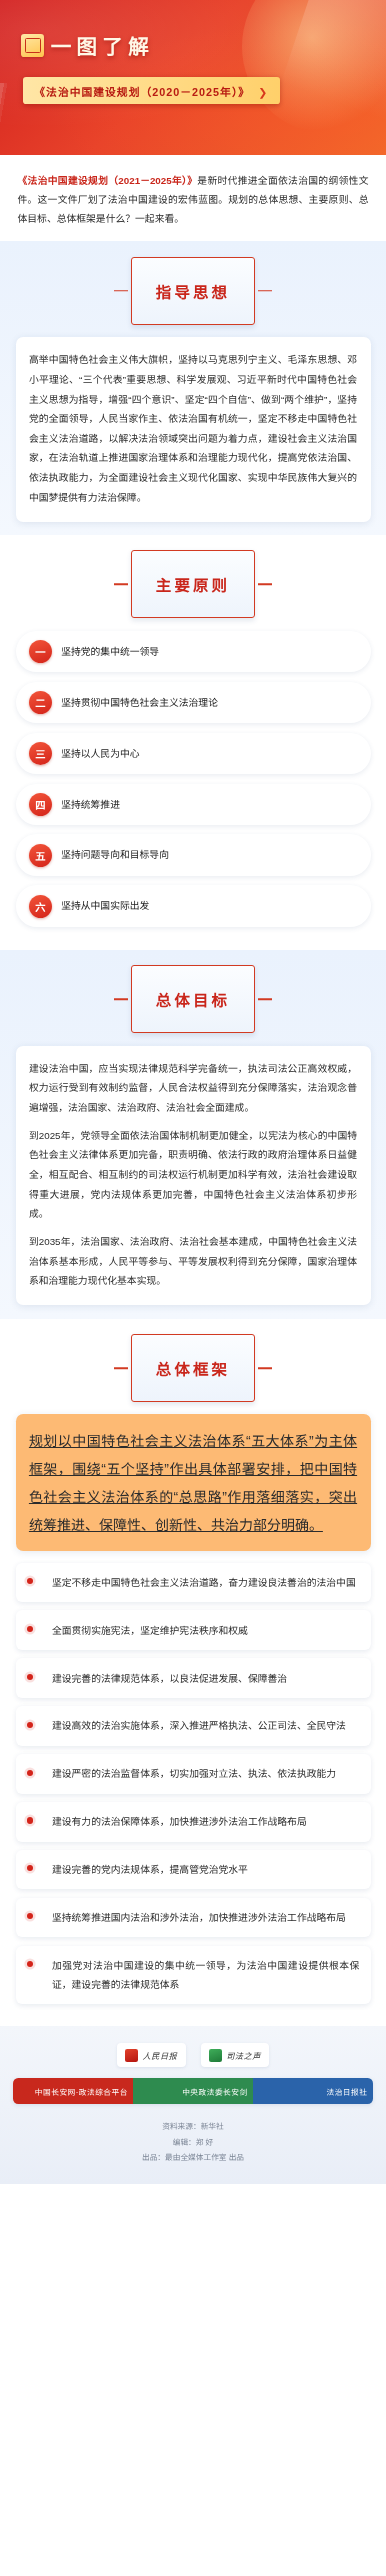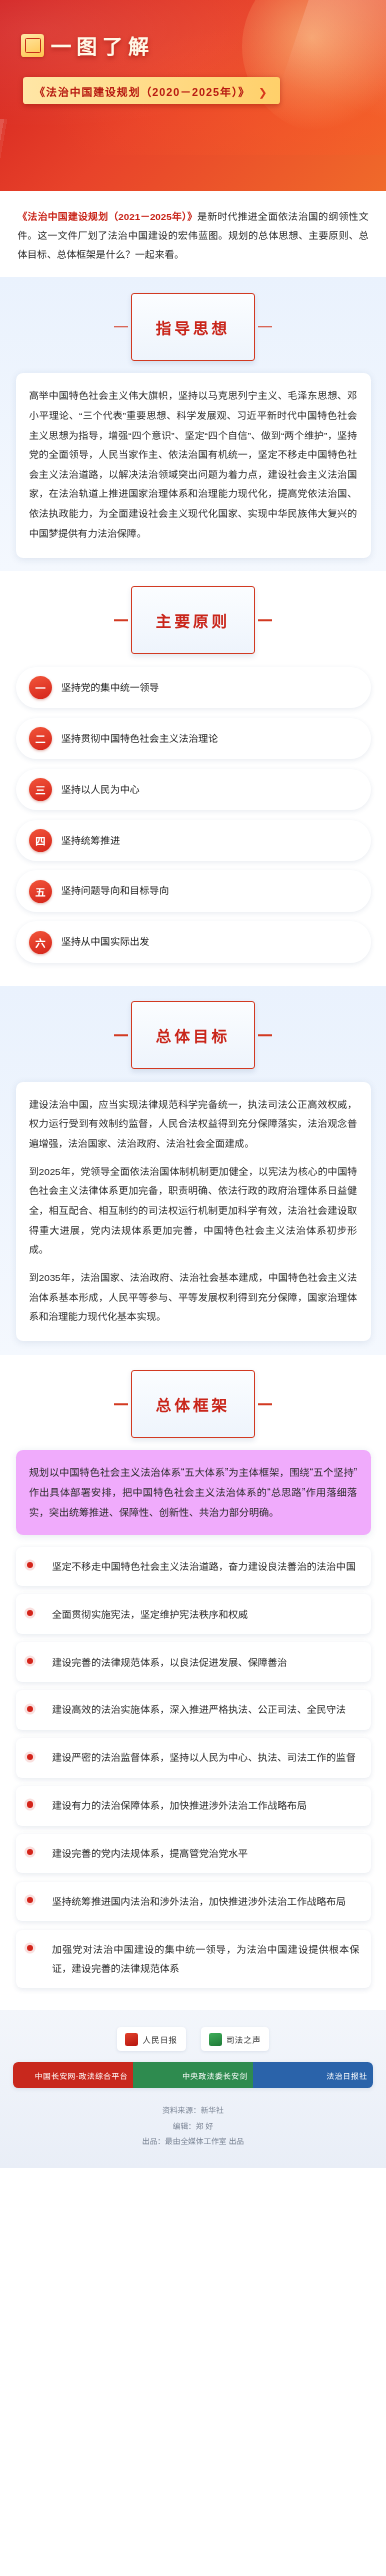--- a/index.html
+++ b/index.html
@@ -7,21 +7,21 @@
     width: 386px;
     background: #ffffff;
     font-family: "Liberation Sans", "DejaVu Sans", sans-serif;
   }
   body { width: 386px; }
 
   
   .header {
     position: relative;
     width: 386px;
-    height: 191px;
+    height: 155px;
     background: linear-gradient(135deg, #d21f1f 0%, #e8432a 45%, #f06a2a 100%);
     overflow: hidden;
   }
   .hdr-glow {
     position: absolute;
     right: -31px; top: -41px;
     width: 175px; height: 175px;
     border-radius: 50%;
     background: radial-gradient(circle at 40% 45%, rgba(255,220,150,.55), rgba(255,150,60,0) 65%);
   }
@@ -161,36 +161,38 @@
   .f-dot {
     flex: 0 0 auto; margin-top: 5.2px;
     width: 6.2px; height: 6.2px; border-radius: 50%;
     background: #d4241a;
     box-shadow: 0 0 0 2.6px rgba(212,36,26,.14);
   }
   .f-text { font-size: 9.8px; line-height: 1.95; color: #2b2b2b; text-align: justify; }
 
   .frame-intro {
     margin: 0 15.5px 11.3px 15.5px;
-    background: #f0abfc;
+    background: #fdba74;
     border-radius: 7.2px;
     padding: 12.4px 13.4px;
-    font-size: 10px; line-height: 2.0; color: #2c2c2c; text-align: justify;
+    font-size: 14px; line-height: 2.0; color: #2c2c2c; text-align: justify;
     box-shadow: 0 1.5px 7.2px rgba(40,70,120,.10);
+    text-decoration: underline;
   }
 
   
   .footer {
     background: linear-gradient(180deg,#f3f6fb 0%, #e9eef7 100%);
     padding: 17.5px 0 5.2px 0;
   }
   .foot-logos {
     display: flex; align-items: center; justify-content: center; gap: 15px;
     flex-wrap: wrap;
     padding: 0 15.5px 11.3px 15.5px;
+    font-style: italic;
   }
   .logo-pill {
     display: flex; align-items: center; gap: 4.1px;
     background: #fff; border-radius: 4.1px; padding: 5.2px 8.2px;
     box-shadow: 0 1px 3.1px rgba(40,70,120,.10);
   }
   .logo-mark {
     width: 13.4px; height: 13.4px; border-radius: 2.1px;
     background: linear-gradient(160deg,#e2412b,#b5150f);
   }
@@ -317,21 +319,21 @@
     <div class="f-item">
       <div class="f-dot"></div>
       <div class="f-text">建设完善的法律规范体系，以良法促进发展、保障善治</div>
     </div>
     <div class="f-item">
       <div class="f-dot"></div>
       <div class="f-text">建设高效的法治实施体系，深入推进严格执法、公正司法、全民守法</div>
     </div>
     <div class="f-item">
       <div class="f-dot"></div>
-      <div class="f-text">建设严密的法治监督体系，坚持以人民为中心、执法、司法工作的监督</div>
+      <div class="f-text">建设严密的法治监督体系，切实加强对立法、执法、依法执政能力</div>
     </div>
     <div class="f-item">
       <div class="f-dot"></div>
       <div class="f-text">建设有力的法治保障体系，加快推进涉外法治工作战略布局</div>
     </div>
     <div class="f-item">
       <div class="f-dot"></div>
       <div class="f-text">建设完善的党内法规体系，提高管党治党水平</div>
     </div>
     <div class="f-item">

